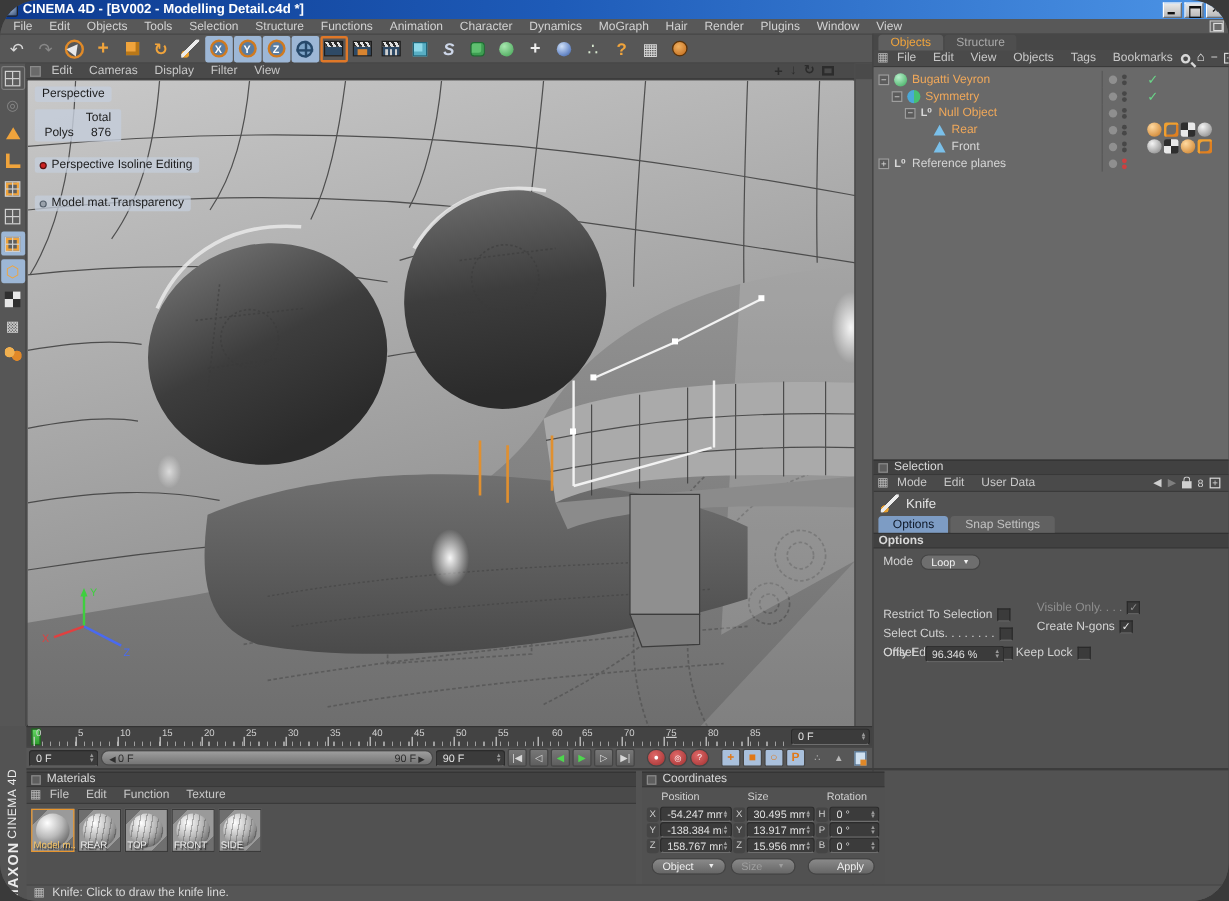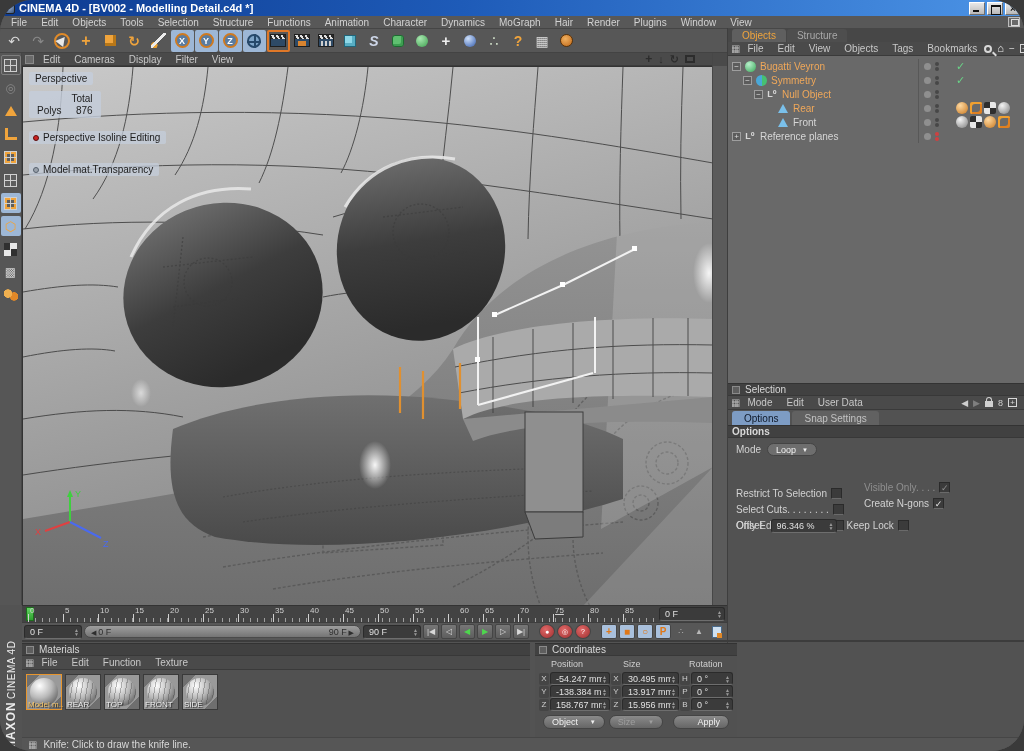--- a/index.html
+++ b/index.html
@@ -830,20 +830,24 @@
           <span class="mitem">User Data</span>
         </span>
       <span class="attr-menu-icons">
         <span>◀</span>
         <span style="opacity:.4;">▶</span>
         <span class="lock-ic"></span>
         <span>8</span>
         <span class="plusbox-ic">+</span>
       </span>
     </div>
+    <div class="tool-row">
+      <span class="icon-knife"></span>
+      <span>Knife</span>
+    </div>
     <div class="attr-tabs" id="attr-tabs">
         <span class="attr-tab active">Options</span>
         <span class="attr-tab">Snap Settings</span>
       </div>
     <div class="sec-head" style="font-weight:bold;">
       <span>Options</span>
     </div>
     <div class="opt-body">
       <div class="opt-row">
         <span class="lbl">Mode</span>

